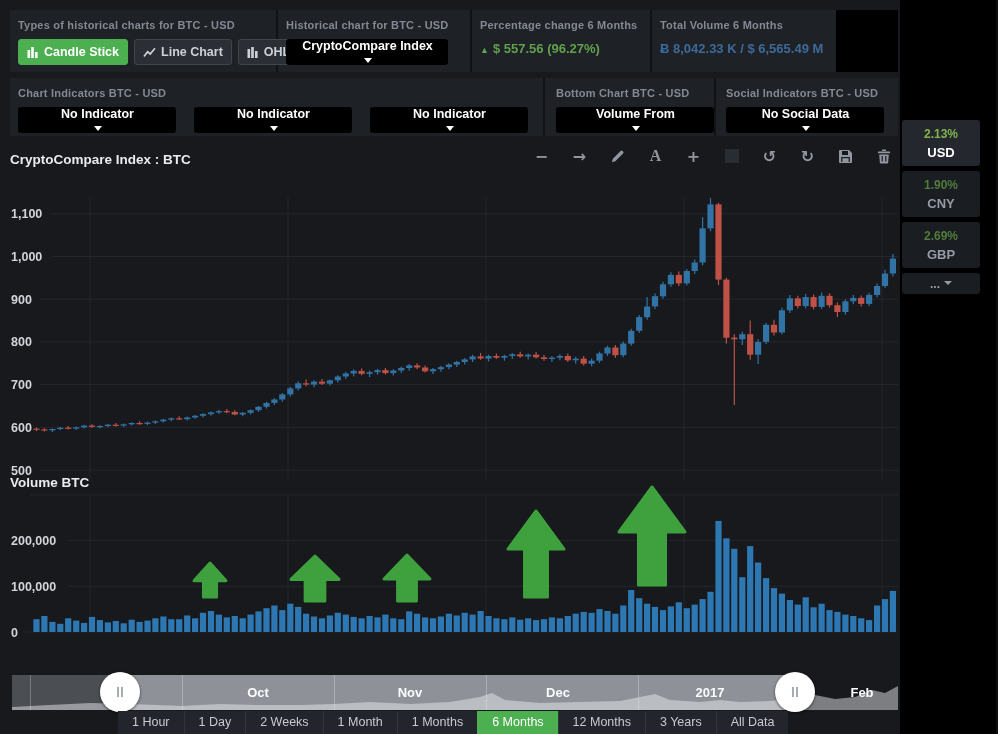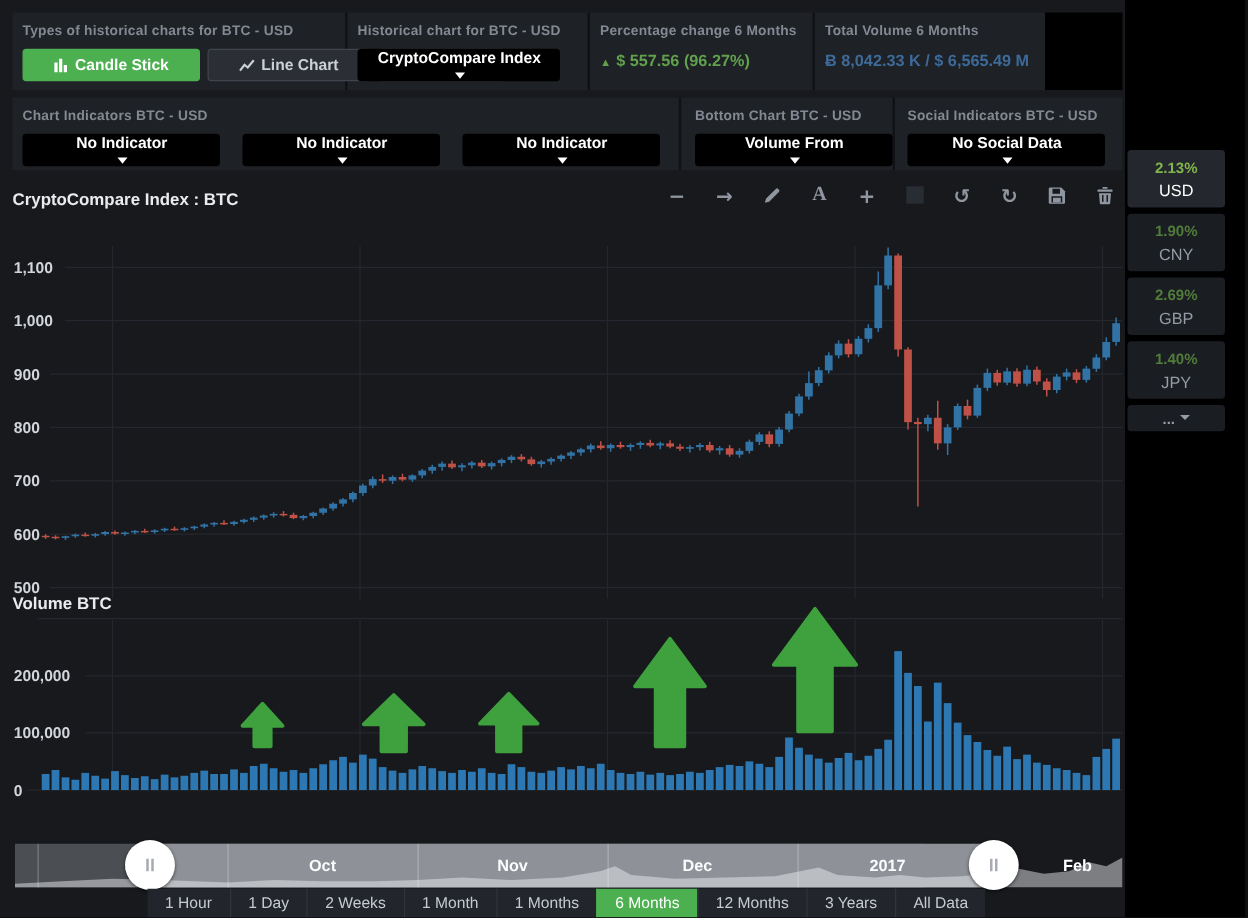--- a/index.html
+++ b/index.html
@@ -9,21 +9,21 @@
     padding:120px 0 0 2px;box-sizing:border-box;}
   
   .panel{background:#1e2126;display:flex;}
   .row1{position:absolute;left:10px;top:10px;width:826px;height:62px;}
   .row2{position:absolute;left:10px;top:78px;width:888px;height:58px;}
   .blackbox{position:absolute;left:836px;top:10px;width:62px;height:62px;background:#000;}
   .sect{box-sizing:border-box;padding:9px 0 0 8px;border-right:2px solid #101216;height:100%;}
   .sect:last-child{border-right:none;}
   .plabel{font-size:11px;font-weight:700;color:#838992;letter-spacing:.2px;white-space:nowrap;}
   .ctrlrow{margin-top:8px;display:flex;gap:6px;align-items:center;}
-  .ctbtn{display:inline-flex;align-items:center;gap:5px;height:24px;padding:0 24px;border-radius:3px;
+  .ctbtn{display:inline-flex;align-items:center;gap:5px;height:24px;padding:0 8px;border-radius:3px;
     font-size:12.5px;font-weight:700;background:#2b2f35;border:1px solid #40454d;color:#ccd1d7;cursor:pointer;white-space:nowrap;}
   .ctbtn.active{background:#4caf50;border-color:#4caf50;color:#fff;}
   .bicon{display:inline-flex;align-items:center;}
   .dropdown{display:flex;align-items:center;justify-content:space-between;background:#000;color:#fff;
     font-size:12.5px;font-weight:600;height:26px;width:158px;padding:0 9px 0 10px;border-radius:3px;cursor:pointer;box-sizing:border-box;flex-direction:column;}
   .caret{width:0;height:0;border:4px solid transparent;border-top:5px solid currentColor;margin-top:5px;}
   .pctval{margin-top:10px;color:#61a04c;font-size:13px;font-weight:600;white-space:nowrap;}
   .pctval .upar{font-size:9px;margin-right:4px;}
   .volval{margin-top:10px;color:#3d6a99;font-size:13px;font-weight:600;white-space:nowrap;}
   
@@ -50,21 +50,21 @@
   .rangebar{position:absolute;left:118px;top:711px;display:flex;z-index:2;}
   .rbtn{height:23px;line-height:23px;padding:0 14px;background:#22252b;color:#c6cbd2;font-size:12.5px;
     border-left:1px solid #31363d;cursor:pointer;white-space:nowrap;}
   .rbtn:first-child{border-left:none;}
   .rbtn.active{background:#4caf50;color:#fff;border-left-color:#4caf50;}
   
   #currency-tabs{display:flex;flex-direction:column;gap:5px;}
   .curtab{width:78px;height:46px;border-radius:3px;background:#1a1d22;text-align:center;padding-top:7px;
     box-sizing:border-box;cursor:pointer;}
   .curtab .pct{font-size:12px;font-weight:700;color:#527c3a;}
-  .curtab .code{font-size:13px;font-weight:400;color:#969ca5;margin-top:4px;}
+  .curtab .code{font-size:13px;font-weight:700;color:#969ca5;margin-top:4px;}
   .curtab.active{background:#24272d;}
   .curtab.active .pct{color:#82b44d;}
   .curtab.active .code{color:#fff;}
   .more-btn{margin-top:5px;width:78px;height:21px;border-radius:3px;background:#1a1d22;color:#969ca5;
     display:flex;align-items:center;justify-content:center;gap:4px;font-size:12px;font-weight:700;cursor:pointer;}
   .more-btn .caret{margin-top:2px;border-top-width:4px;}
 </style>
 </head>
 <body>
 
@@ -621,23 +621,19 @@
           <div class="code">USD</div>
         </div>
         <div class="curtab">
           <div class="pct">1.90%</div>
           <div class="code">CNY</div>
         </div>
         <div class="curtab">
           <div class="pct">2.69%</div>
           <div class="code">GBP</div>
         </div>
-        <div class="curtab">
-          <div class="pct">1.40%</div>
-          <div class="code">JPY</div>
-        </div>
       </div>
     <div class="more-btn">
       <span>...</span>
       <span class="caret"></span>
     </div>
   </div>
 </div>
 
 </body></html>

